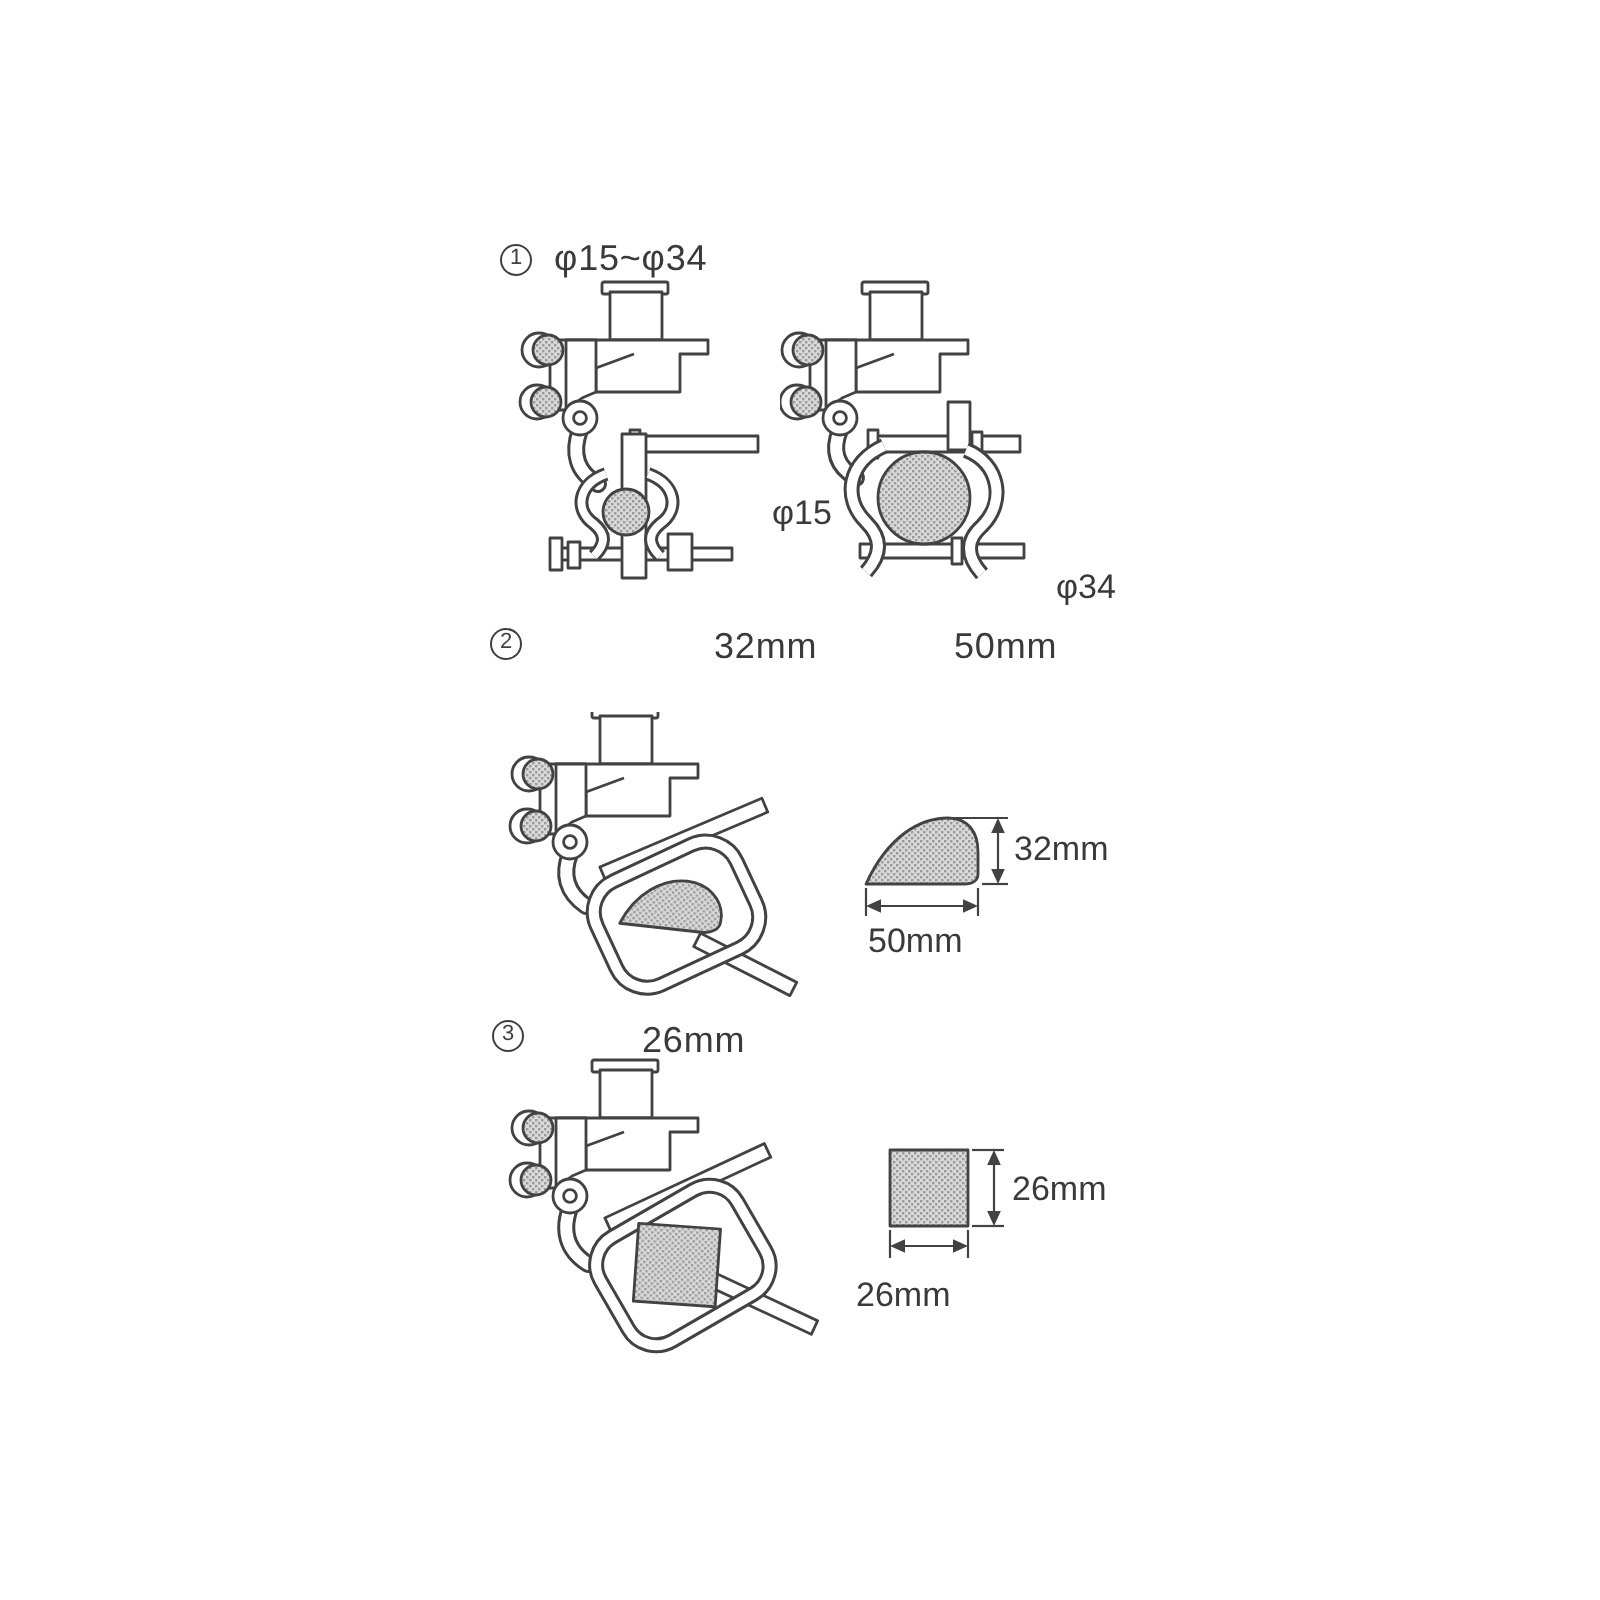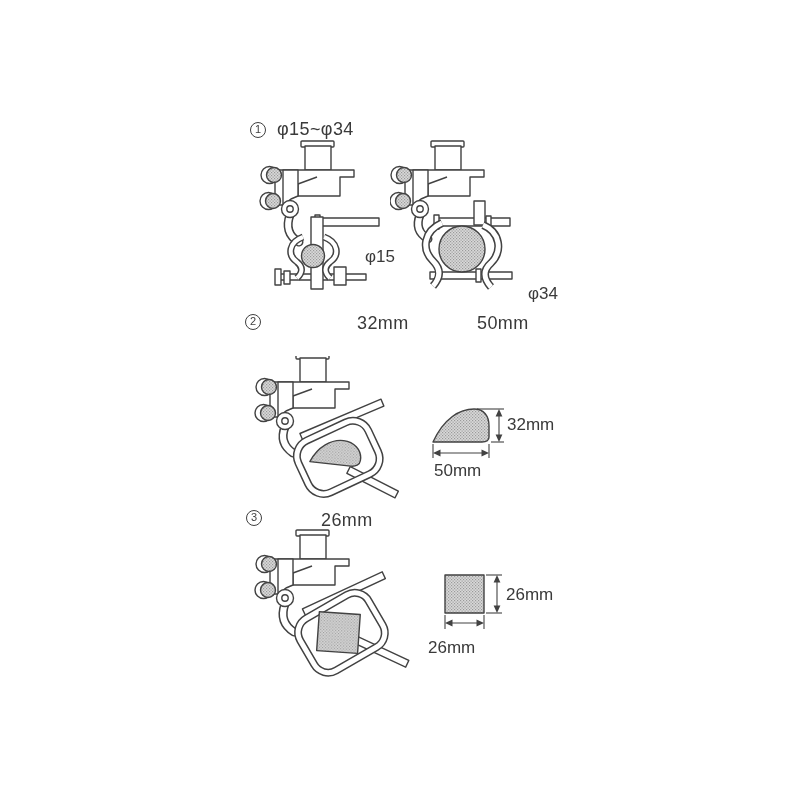--- a/index.html
+++ b/index.html
@@ -68,21 +68,21 @@
       <circle cx="60" cy="117" r="11.5" fill="url(#hatch)"></circle>
       <g>
         <path d="M50,98 C36,103 34,116 44,123 C50,128 50,133 44,139" fill="none" stroke="#424242" stroke-width="7"></path>
         <path d="M50,98 C36,103 34,116 44,123 C50,128 50,133 44,139" fill="none" stroke="#ffffff" stroke-width="4"></path>
         <path d="M71,98 C85,103 87,116 77,123 C71,128 71,133 77,139" fill="none" stroke="#424242" stroke-width="7"></path>
         <path d="M71,98 C85,103 87,116 77,123 C71,128 71,133 77,139" fill="none" stroke="#ffffff" stroke-width="4"></path>
       </g>
       <use href="#clampBody"></use>
     </g>
   </svg>
-  <span class="cap" style="left:365px; top:247px;text-align:right;">φ15</span>
+  <span class="cap" style="left:386px; top:247px;text-align:right;">φ15</span>
 
   <svg class="abs" style="left:390px; top:139px;" width="150" height="165" viewBox="0 0 150 165">
     <g stroke="#424242" stroke-width="1.4" fill="#ffffff" stroke-linejoin="round">
       <g>
         <rect x="46" y="79" width="74" height="8"></rect>
         <rect x="44" y="76" width="5" height="14"></rect>
         <rect x="96" y="77" width="5" height="13"></rect>
       </g>
       <rect x="84" y="62" width="11" height="24"></rect>
       <g>

